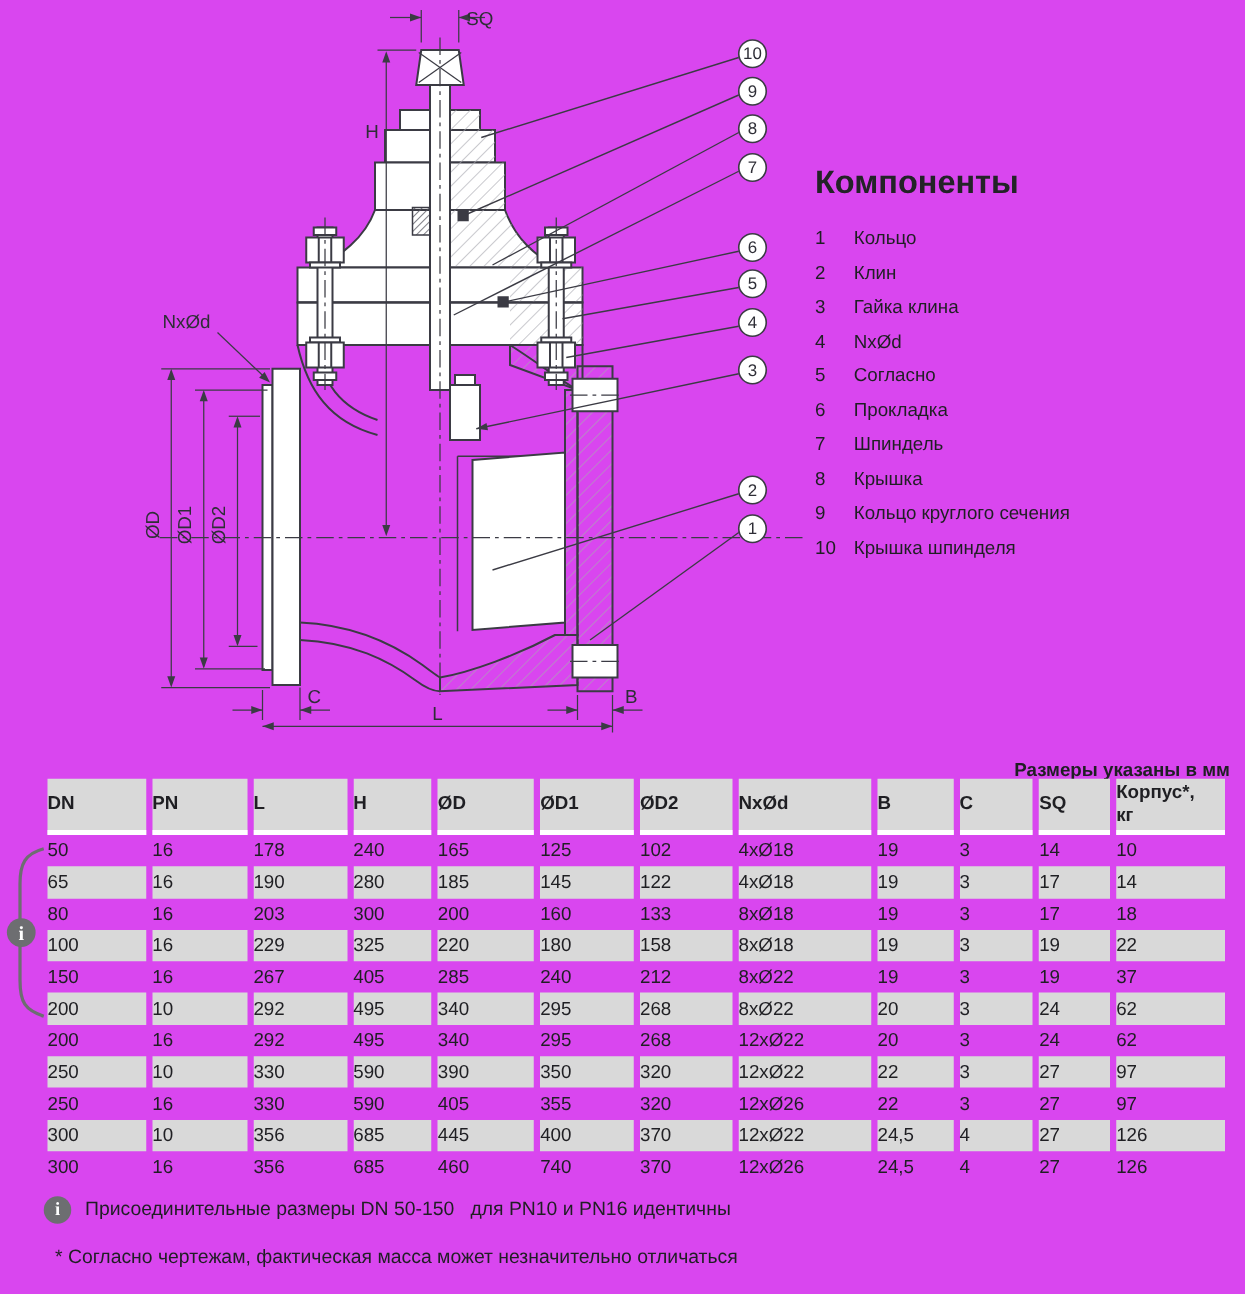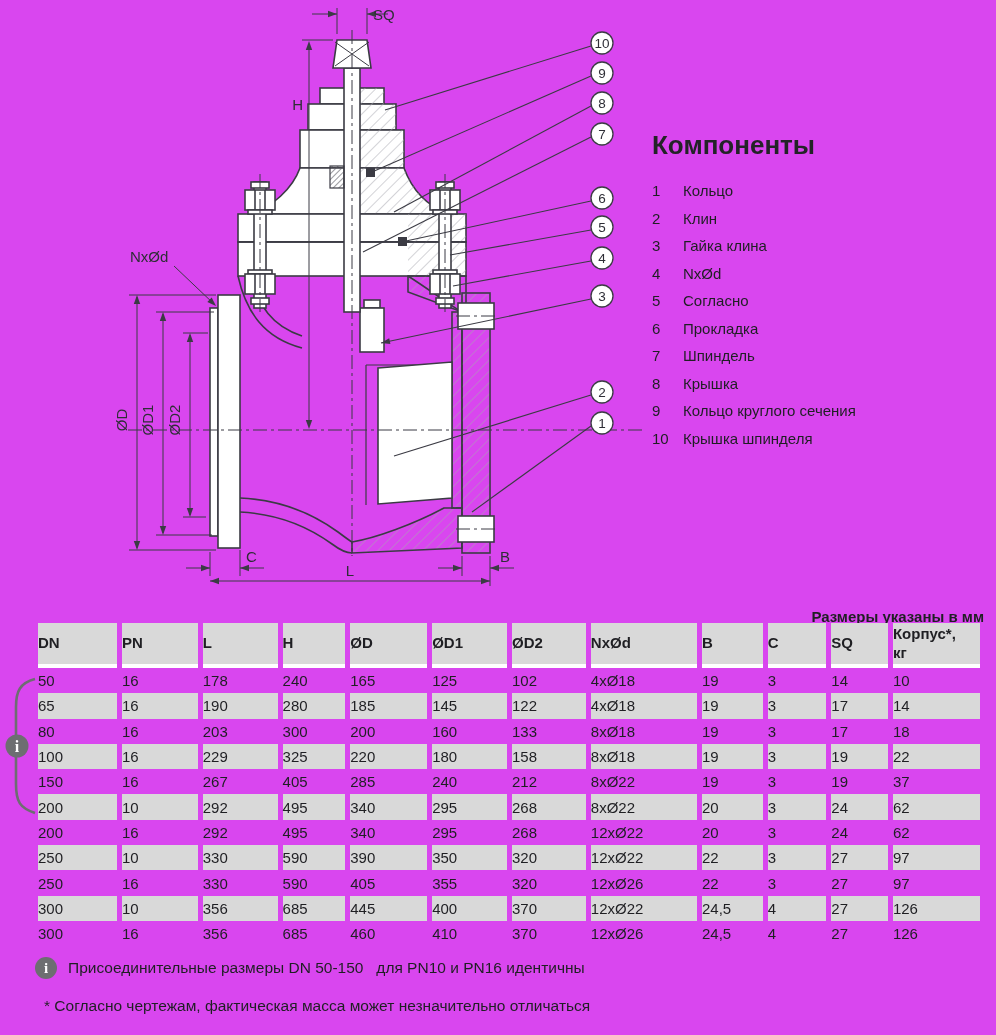--- a/index.html
+++ b/index.html
@@ -479,21 +479,21 @@
           <td>4</td>
           <td>27</td>
           <td>126</td>
         </tr>
         <tr>
           <td>300</td>
           <td>16</td>
           <td>356</td>
           <td>685</td>
           <td>460</td>
-          <td>410</td>
+          <td>740</td>
           <td>370</td>
           <td>12xØ26</td>
           <td>24,5</td>
           <td>4</td>
           <td>27</td>
           <td>126</td>
         </tr>
       </tbody>
   </table>
 

